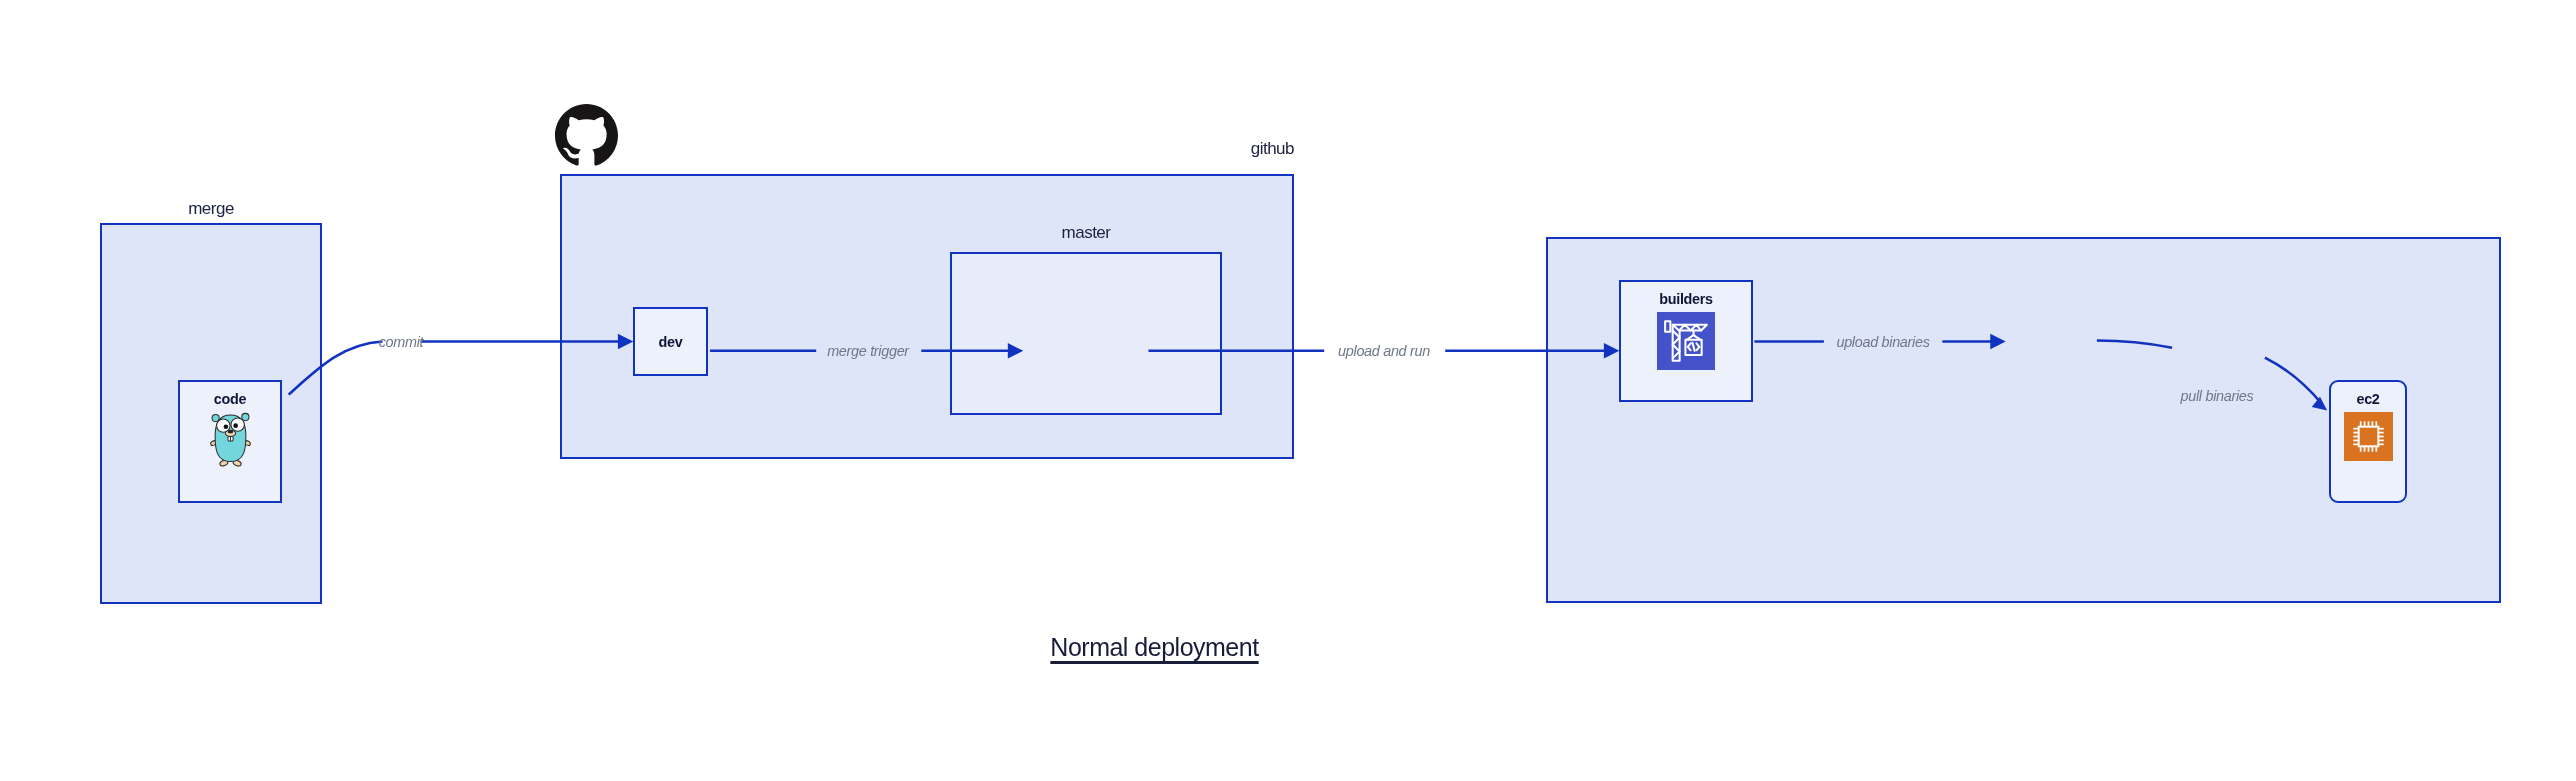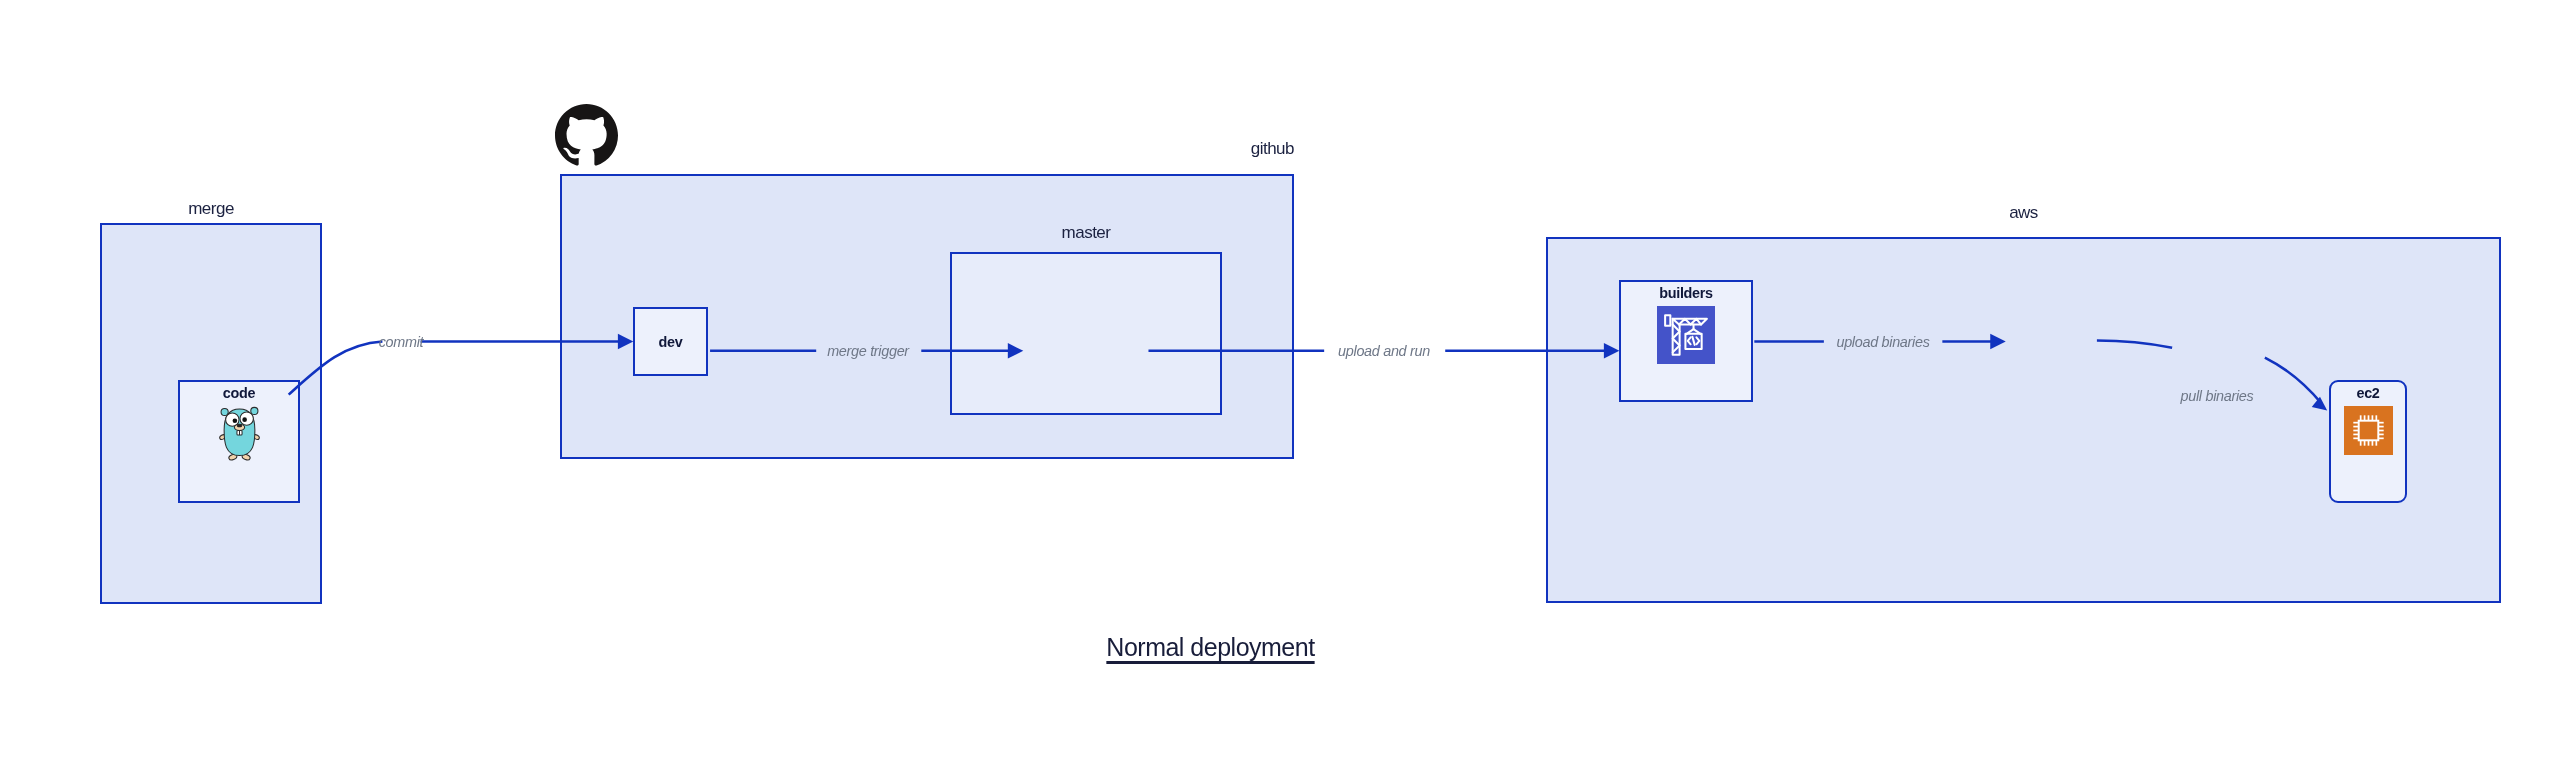--- a/index.html
+++ b/index.html
@@ -18,64 +18,63 @@
   }
   .node {
     position:absolute; background:#edf1fc;
     border:2.6px solid #1133bf; box-sizing:border-box;
     display:flex; flex-direction:column; align-items:center;
   }
   .nlabel {
     font-size:14.4px; font-weight:bold; color:#10183a;
     letter-spacing:-0.3px; white-space:nowrap;
   }
-  .node .nlabel { margin-top:3px; }
+  .node .nlabel { margin-top:9px; }
   .node.center-label { justify-content:center; }
   .node.center-label .nlabel { margin-top:0; }
   .icon-wrap { margin-top:5.2px; }
   .elabel {
     position:absolute; transform:translate(-50%,-50%);
     font-size:14.4px; font-style:italic; color:#6e7787;
     letter-spacing:-0.3px; white-space:nowrap;
   }
   .edges-layer { position:absolute; left:0; top:0; pointer-events:none; }
   .edges-layer path { fill:none; stroke:#1133bf; stroke-width:5px; }
   .edges-layer polygon { fill:#1133bf; stroke:none; }
   .title {
-    position:absolute; left:1030px; top:633px; width:361px;
+    position:absolute; left:974px; top:633px; width:361px;
     text-align:center; font-size:25px; color:#181d3a; letter-spacing:-0.5px;
     text-decoration:underline; text-decoration-thickness:2.6px; text-underline-offset:5.2px;
   }
   .gh-logo { position:absolute; left:555px; top:104px; }
   svg { display:block; }
 </style>
 </head>
 <body>
 
 <div class="canvas">
 
   <div class="clabel" style="left:100px; top:194px; width:222px; text-align:center;">merge</div>
   <div class="container" style="left:100px; top:223px; width:222px; height:381px;"></div>
 
   <div class="clabel" style="left:1088px; top:134px; width:206px; text-align:right;">github</div>
   <div class="container" style="left:560px; top:174px; width:734px; height:285px;"></div>
 
   <div class="clabel" style="left:950px; top:218px; width:272px; text-align:center;">master</div>
   <div class="container master" style="left:950px; top:252px; width:272px; height:163px;"></div>
 
-  <div class="clabel" style="left:1546px; top:198px; width:955px; text-align:center;">aws</div>
   <div class="container" style="left:1546px; top:237px; width:955px; height:366px;"></div>
 
   <div class="gh-logo">
     <svg width="63" height="63" viewBox="0 0 16 16">
       <path fill="#171515" fill-rule="evenodd" d="M8 0C3.58 0 0 3.58 0 8c0 3.54 2.29 6.53 5.47 7.59.4.07.55-.17.55-.38 0-.19-.01-.82-.01-1.49-2.01.37-2.53-.49-2.69-.94-.09-.23-.48-.94-.82-1.13-.28-.15-.68-.52-.01-.53.63-.01 1.08.58 1.23.82.72 1.21 1.87.87 2.33.66.07-.52.28-.87.51-1.07-1.78-.2-3.64-.89-3.64-3.95 0-.87.31-1.59.82-2.15-.08-.2-.36-1.02.08-2.12 0 0 .67-.21 2.2.82.64-.18 1.32-.27 2-.27s1.36.09 2 .27c1.53-1.04 2.2-.82 2.2-.82.44 1.1.16 1.92.08 2.12.51.56.82 1.27.82 2.15 0 3.07-1.87 3.75-3.65 3.95.29.25.54.73.54 1.48 0 1.07-.01 1.93-.01 2.2 0 .21.15.46.55.38A8.01 8.01 0 0 0 16 8c0-4.42-3.58-8-8-8z"></path>
     </svg>
   </div>
 
-  <div class="node" style="left:178px; top:380px; width:122px; height:123px;">
+  <div class="node" style="left:178px; top:380px; width:104px; height:123px;">
     <div class="nlabel">code</div>
     <div class="icon-wrap">
       <svg width="41" height="55" viewBox="0 0 80 106">
         <g stroke="#2b2b2b" stroke-width="2">
           <circle cx="11" cy="11" r="7" fill="#74d6dd"></circle>
           <circle cx="69" cy="9" r="7" fill="#74d6dd"></circle>
           <ellipse cx="7" cy="60" rx="6" ry="4" fill="#f2d3ac" transform="rotate(-30 7 60)"></ellipse>
           <ellipse cx="73" cy="60" rx="6" ry="4" fill="#f2d3ac" transform="rotate(30 73 60)"></ellipse>
           <ellipse cx="27" cy="99" rx="8" ry="5" fill="#f2d3ac" transform="rotate(-20 27 99)"></ellipse>
           <ellipse cx="53" cy="99" rx="8" ry="5" fill="#f2d3ac" transform="rotate(20 53 99)"></ellipse>

